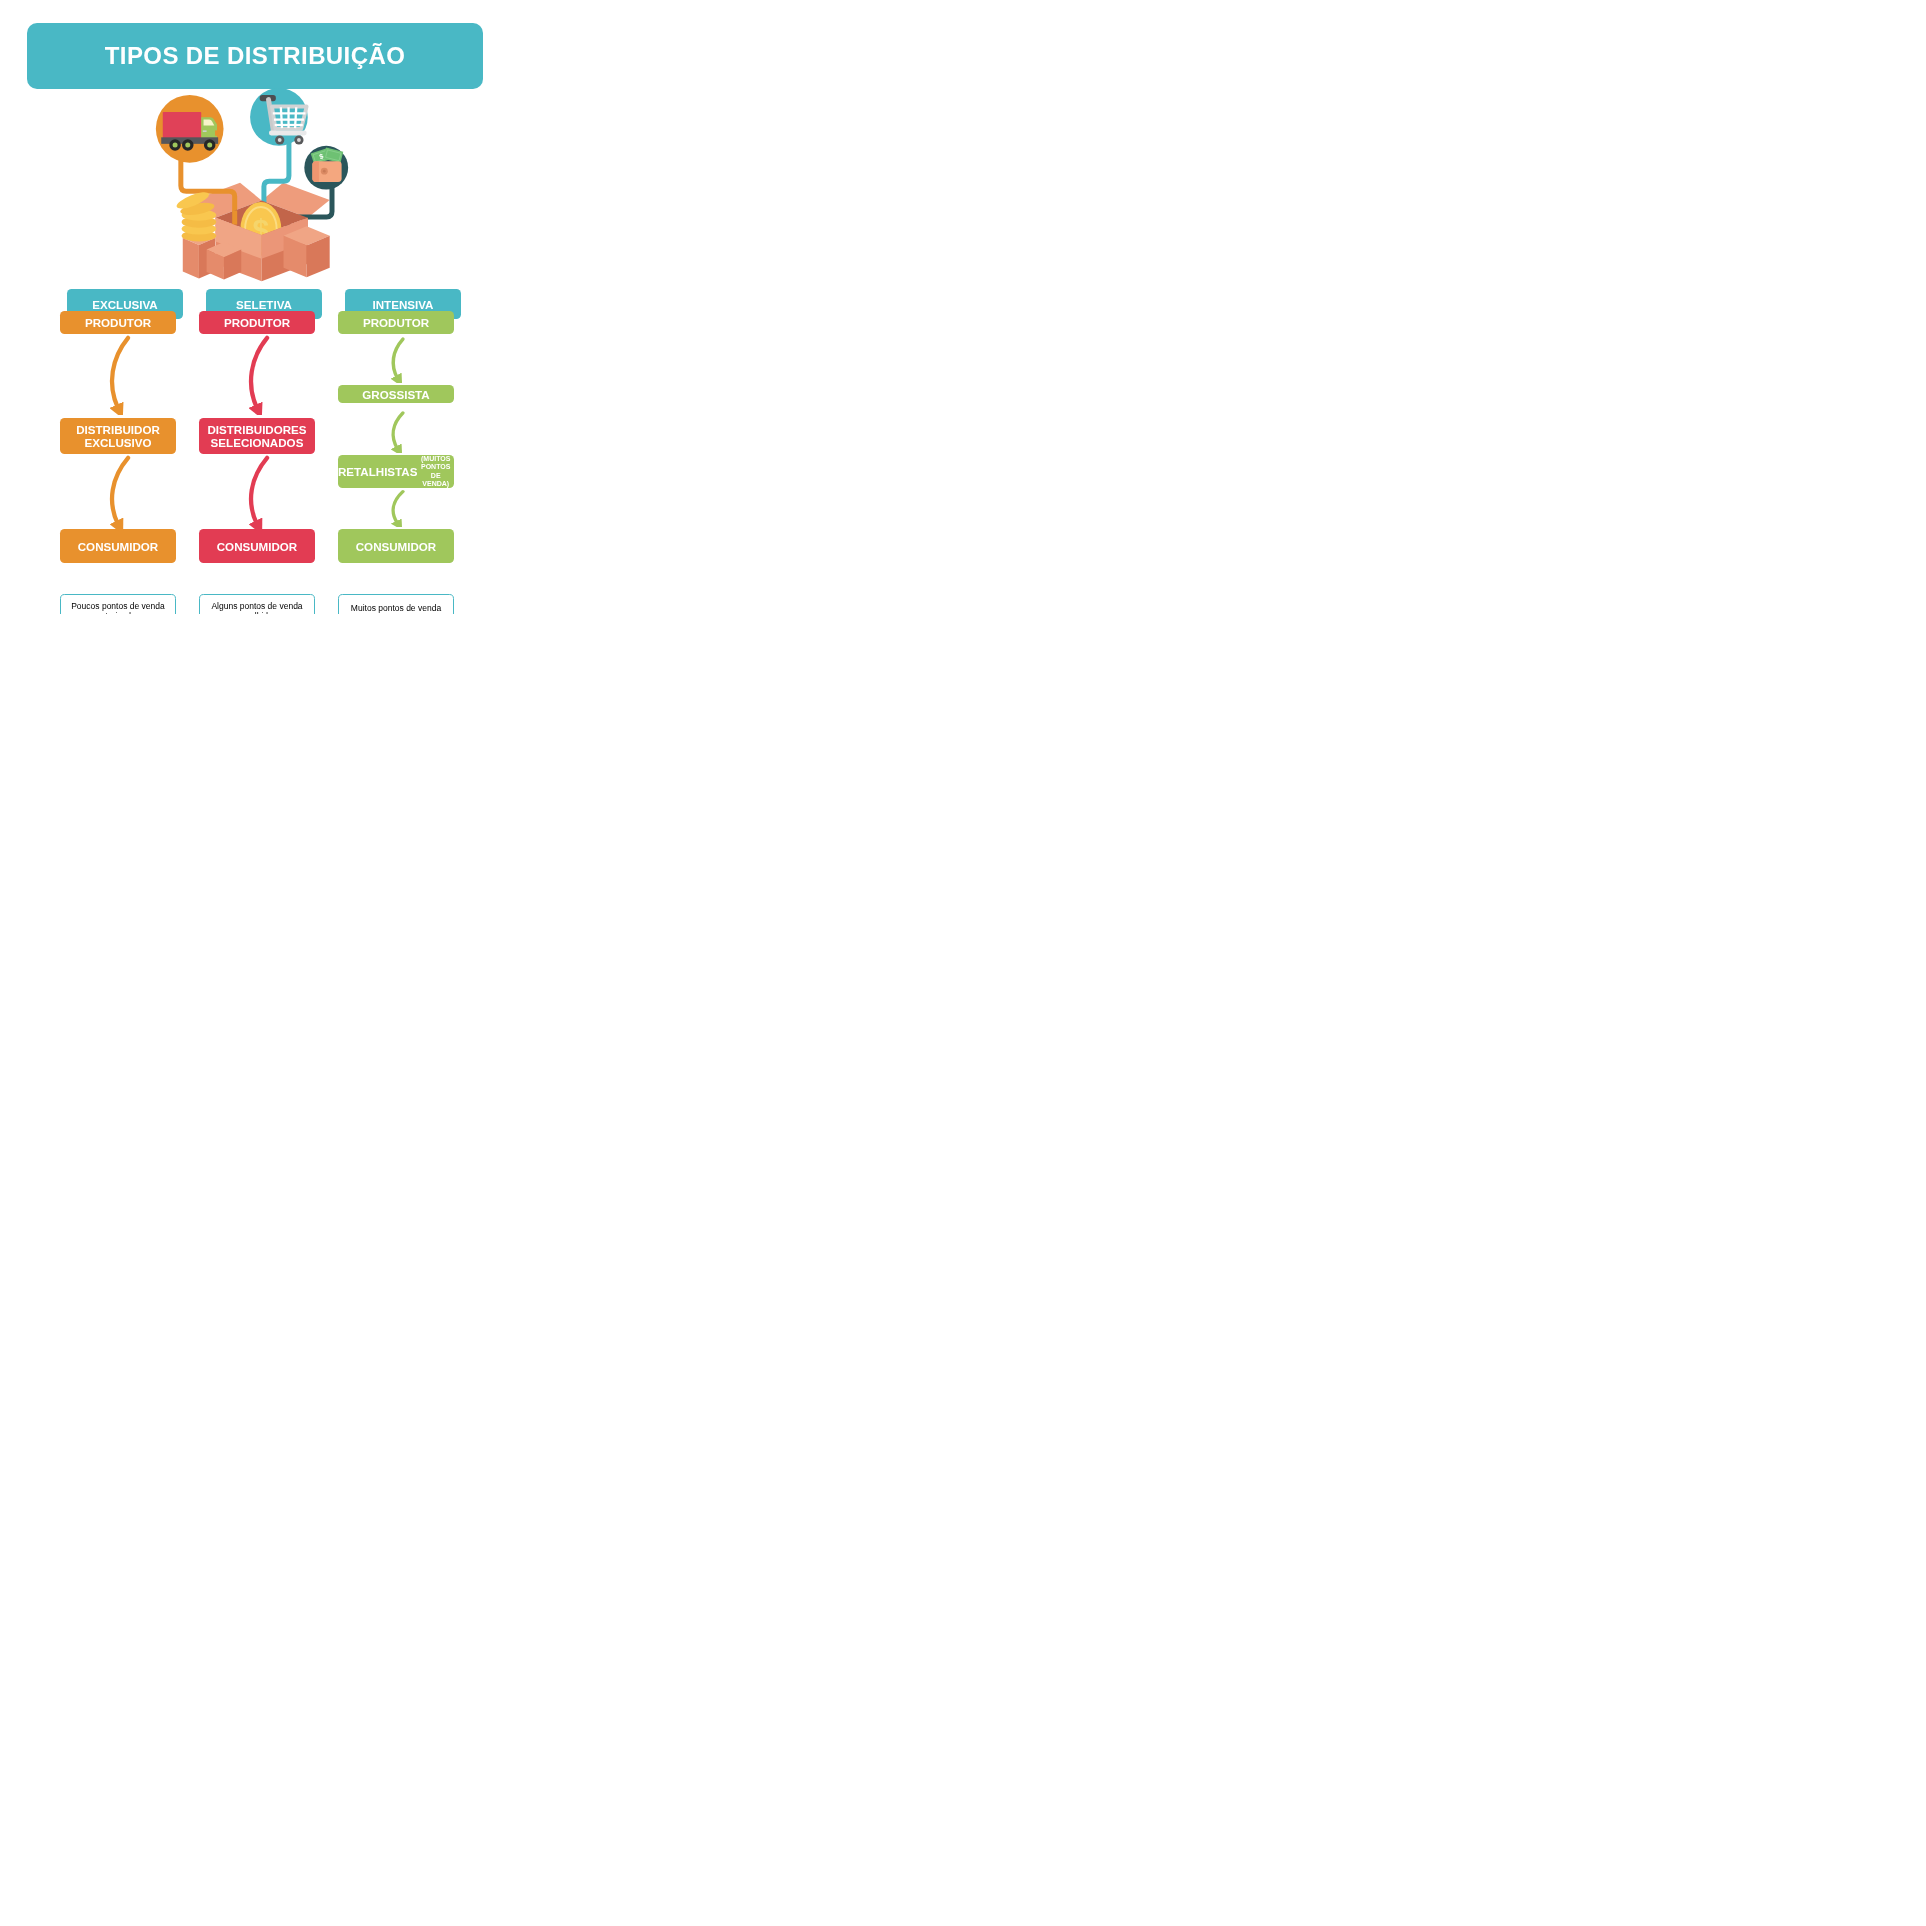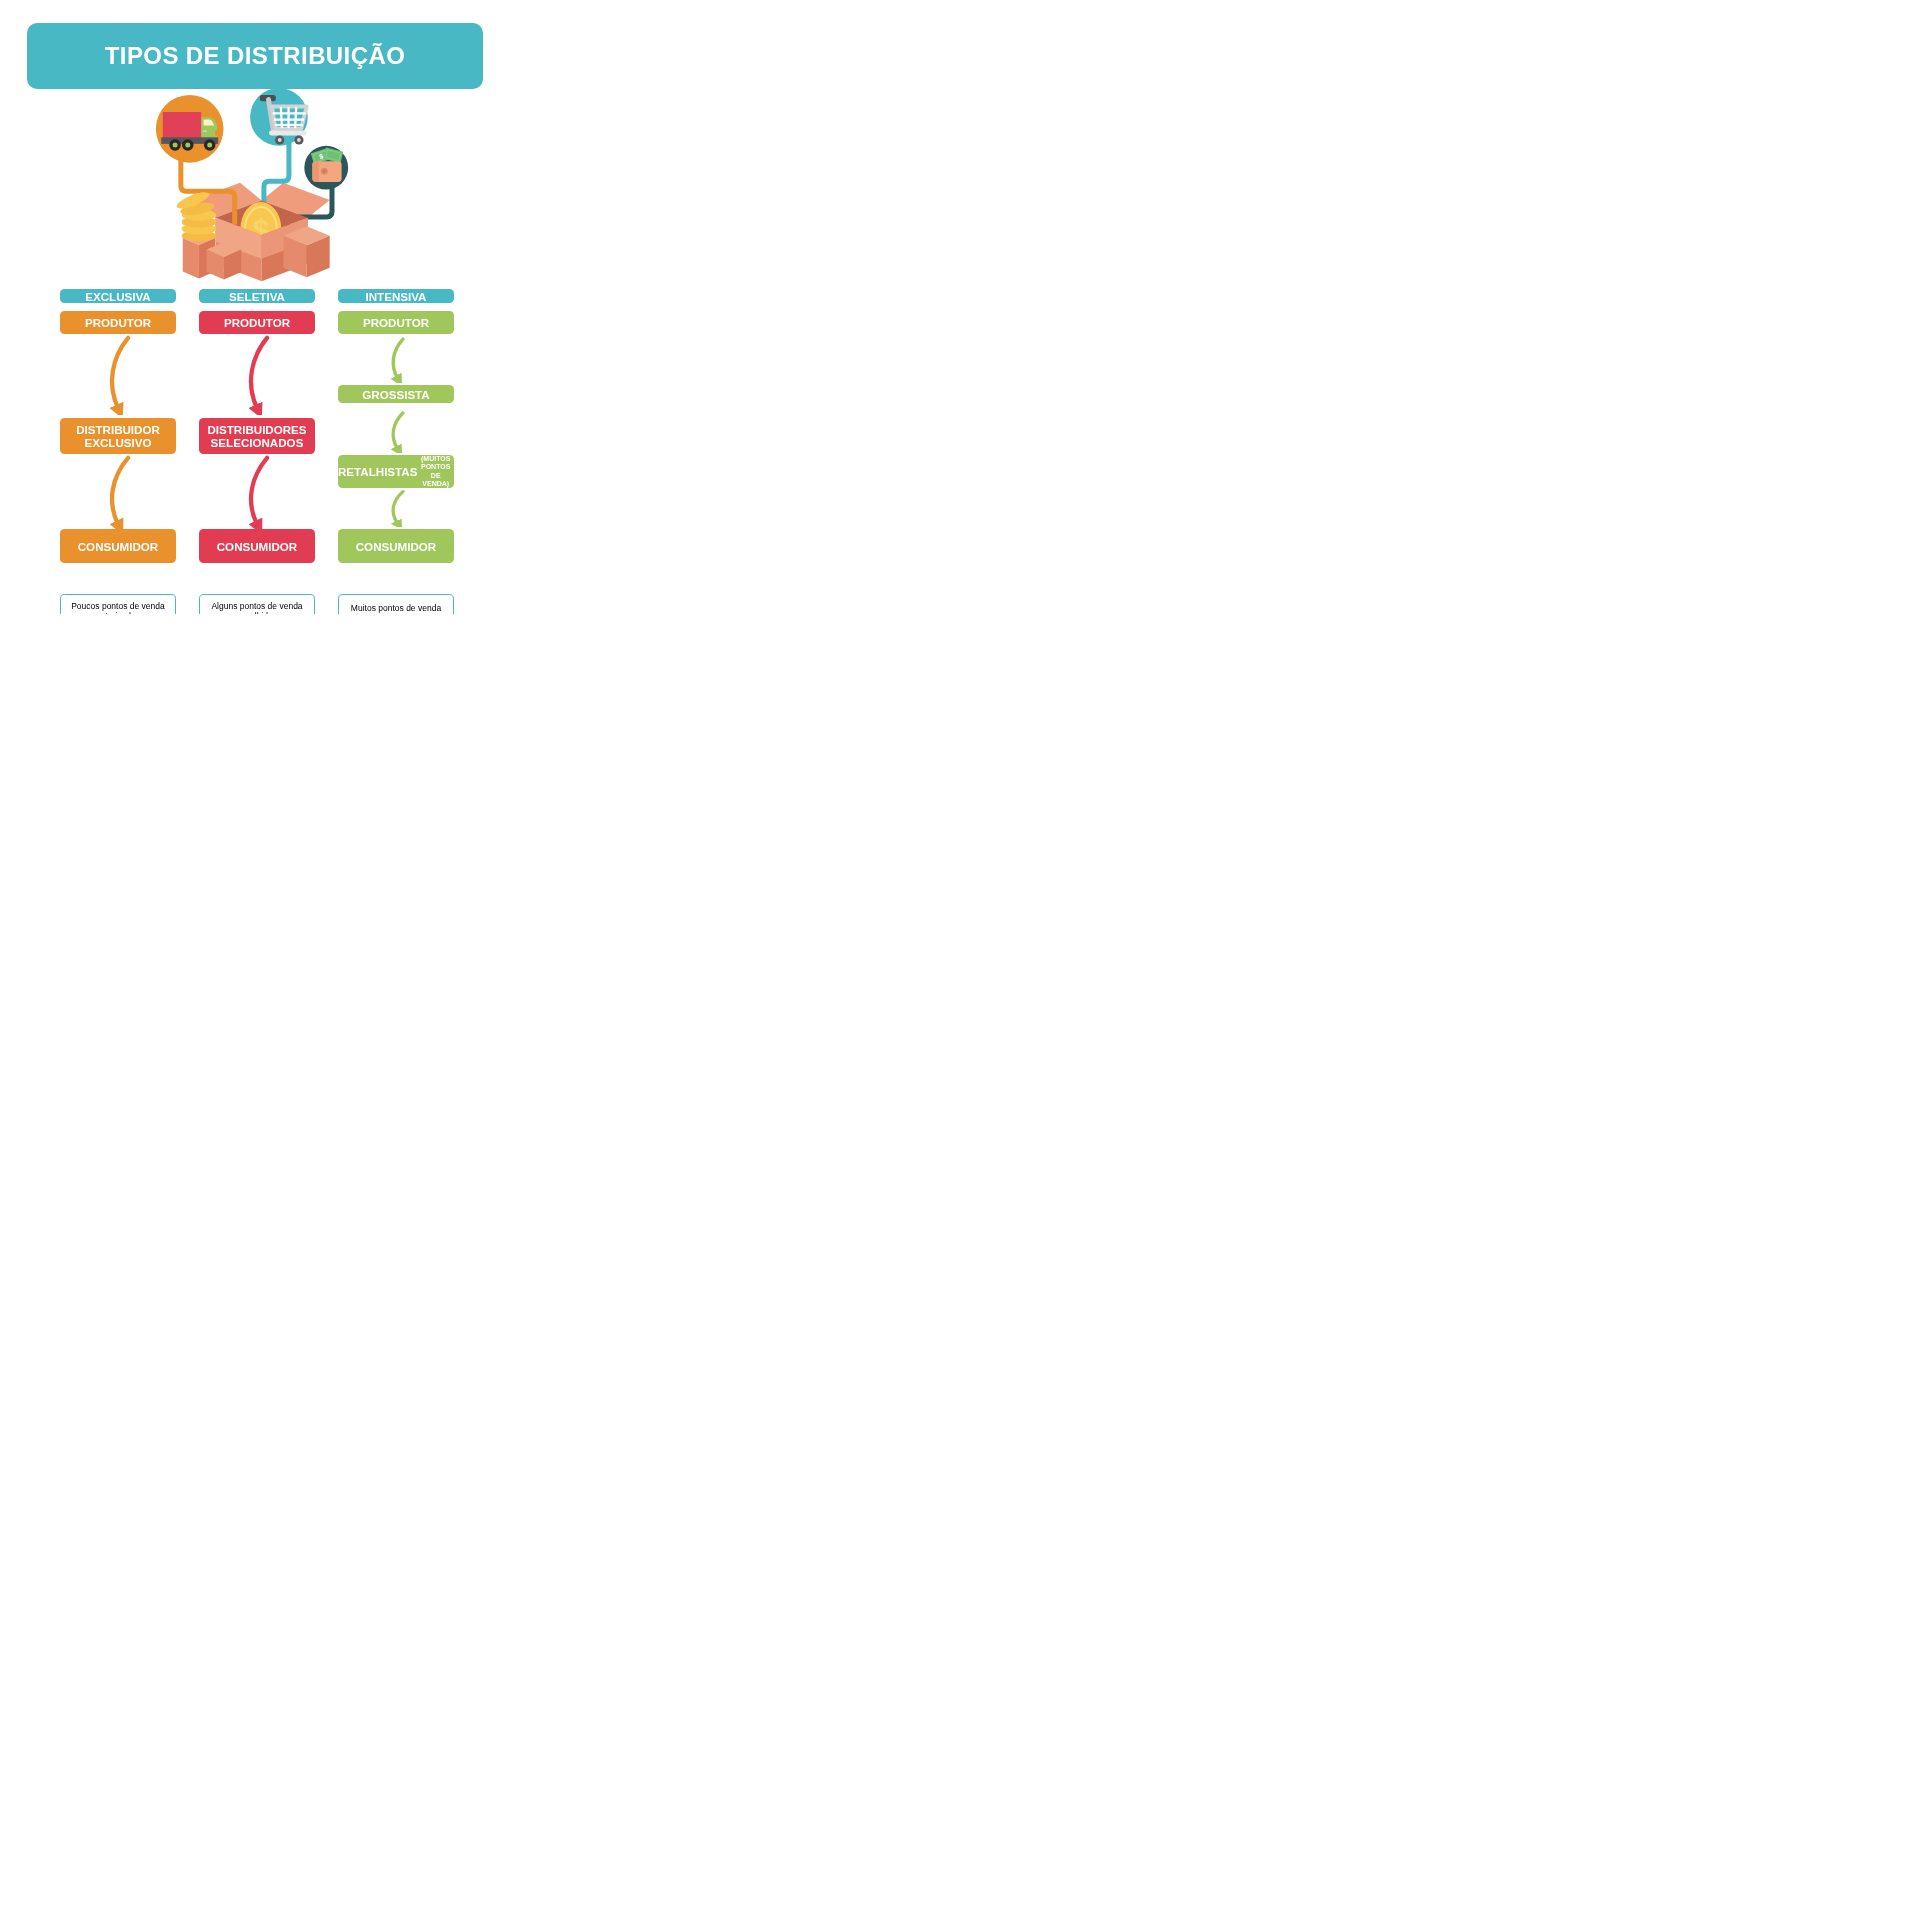--- a/index.html
+++ b/index.html
@@ -13,21 +13,21 @@
 
   
   .illo{position:absolute;left:144px;top:85px;width:216px;height:200px;}
 
   
   .col{position:absolute;top:289px;width:116px;height:304px;}
   .col1{left:60px;} .col2{left:199px;} .col3{left:338px;}
 
   .band{position:absolute;left:0;width:116px;display:flex;align-items:center;justify-content:center;
         color:#fff;font-weight:700;font-size:11.6px;text-align:center;border-radius:4.6px;z-index:1;line-height:13px;}
-  .hdr{top:0;height:14px;background:#49B8C5;}
+  .hdr{top:0;height:30px;background:#49B8C5;margin-left:7px;}
   .producer{top:22.3px;height:22.3px;}
   .middle{top:129px;height:36px;padding:0 2.3px;box-sizing:border-box;}
   .g1{top:96px;height:18px;}
   .g2{top:166px;height:33px;flex-direction:row;line-height:11.6px;}
   .g2 .sub{font-size:7px;line-height:8.5px;}
   .consumer{top:240px;height:34px;}
   .bg-orange{background:#E8912D;} .bg-red{background:#E23C53;} .bg-green:{}
   .bg-green{background:#A0C75C;}
 
   .note{position:absolute;left:0;top:261px;width:116px;height:32px;background:#ffffff;

